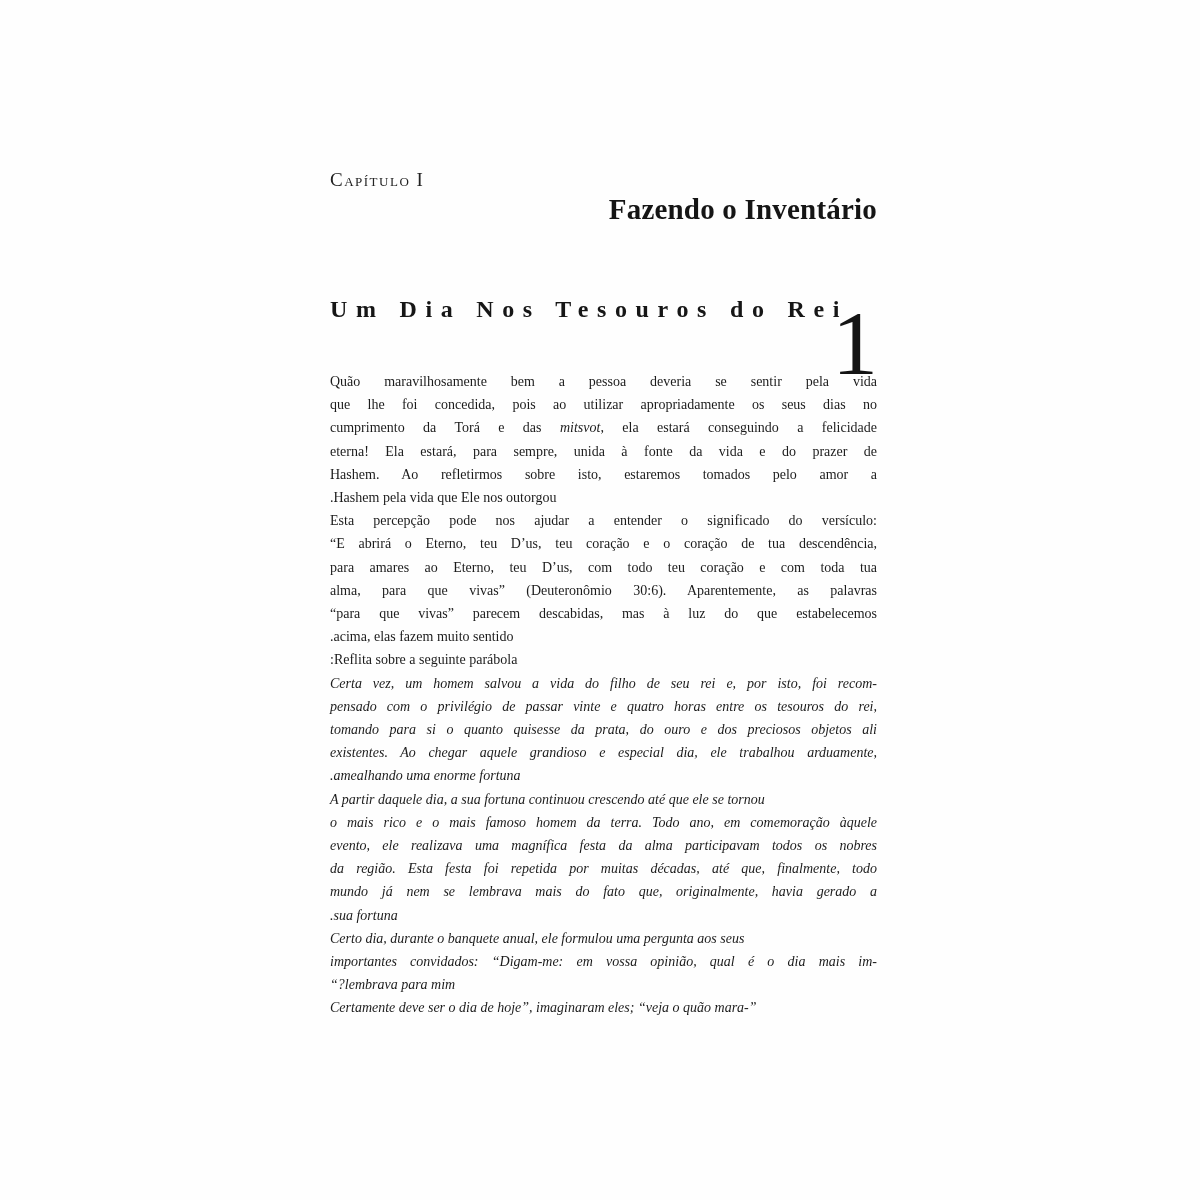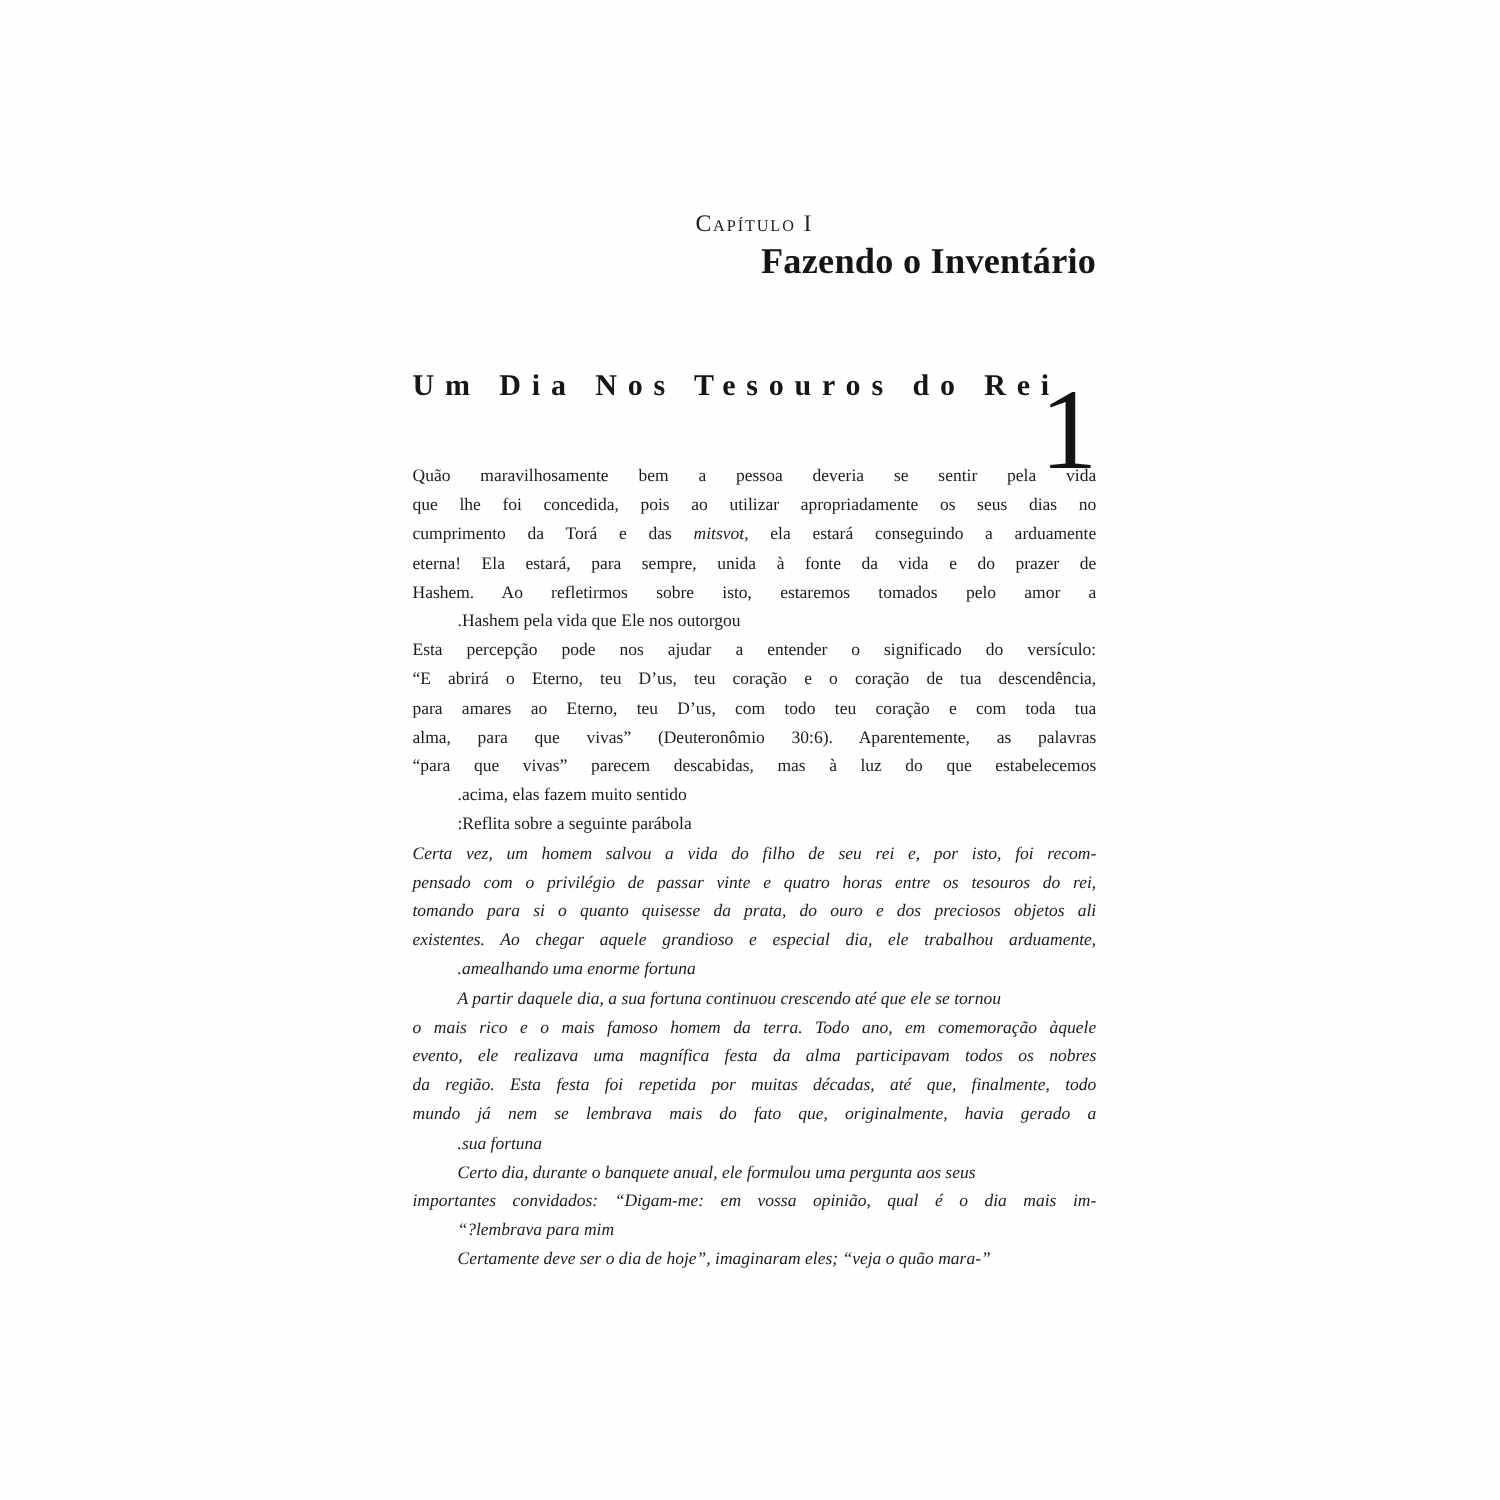--- a/index.html
+++ b/index.html
@@ -21,21 +21,21 @@
     left: 330px;
     top: 0;
     width: 547px;
     height: 1200px;
   }
   .chapter-label {
     position: absolute;
     top: 169px;
     left: 0;
     width: 100%;
-    text-align: center;
+    text-align: left;
     font-size: 19px;
     font-variant: small-caps;
     letter-spacing: 1.5px;
     color: #222;
   }
   .chapter-title {
     position: absolute;
     top: 193px;
     left: 0;
     width: 100%;
@@ -76,41 +76,40 @@
     line-height: 23.2px;
     color: #1b1b1b;
   }
   .ln {
     text-align: justify;
     text-align-last: justify;
   }
   .ln.left {
     text-align: left;
     text-align-last: left;
-    margin-left: 36px;
   }
   .ln.it {
     font-style: italic;
   }
   .seg-it {
     font-style: italic;
   }
 </style>
 </head>
 <body>
 
 <div class="page">
   <div class="column">
     <div class="chapter-label">Capítulo I</div>
     <div class="chapter-title">Fazendo o Inventário</div>
     <div class="section-heading">Um Dia Nos Tesouros do Rei</div>
     <div class="body-text">
         <div class="ln"><span>Quão maravilhosamente bem a pessoa deveria se sentir pela vida</span></div>
         <div class="ln"><span>que lhe foi concedida, pois ao utilizar apropriadamente os seus dias no</span></div>
-        <div class="ln"><span>cumprimento da Torá e das </span><span class="seg-it">mitsvot</span><span>, ela estará conseguindo a arduamente</span></div>
+        <div class="ln"><span>cumprimento da Torá e das </span><span class="seg-it">mitsvot</span><span>, ela estará conseguindo a felicidade</span></div>
         <div class="ln"><span>eterna! Ela estará, para sempre, unida à fonte da vida e do prazer de</span></div>
         <div class="ln"><span>Hashem. Ao refletirmos sobre isto, estaremos tomados pelo amor a</span></div>
         <div class="ln left"><span>.Hashem pela vida que Ele nos outorgou</span></div>
         <div class="ln"><span>Esta percepção pode nos ajudar a entender o significado do versículo:</span></div>
         <div class="ln"><span>“E abrirá o Eterno, teu D’us, teu coração e o coração de tua descendência,</span></div>
         <div class="ln"><span>para amares ao Eterno, teu D’us, com todo teu coração e com toda tua</span></div>
         <div class="ln"><span>alma, para que vivas” (Deuteronômio 30:6). Aparentemente, as palavras</span></div>
         <div class="ln"><span>“para que vivas” parecem descabidas, mas à luz do que estabelecemos</span></div>
         <div class="ln left"><span>.acima, elas fazem muito sentido</span></div>
         <div class="ln left"><span>:Reflita sobre a seguinte parábola</span></div>

